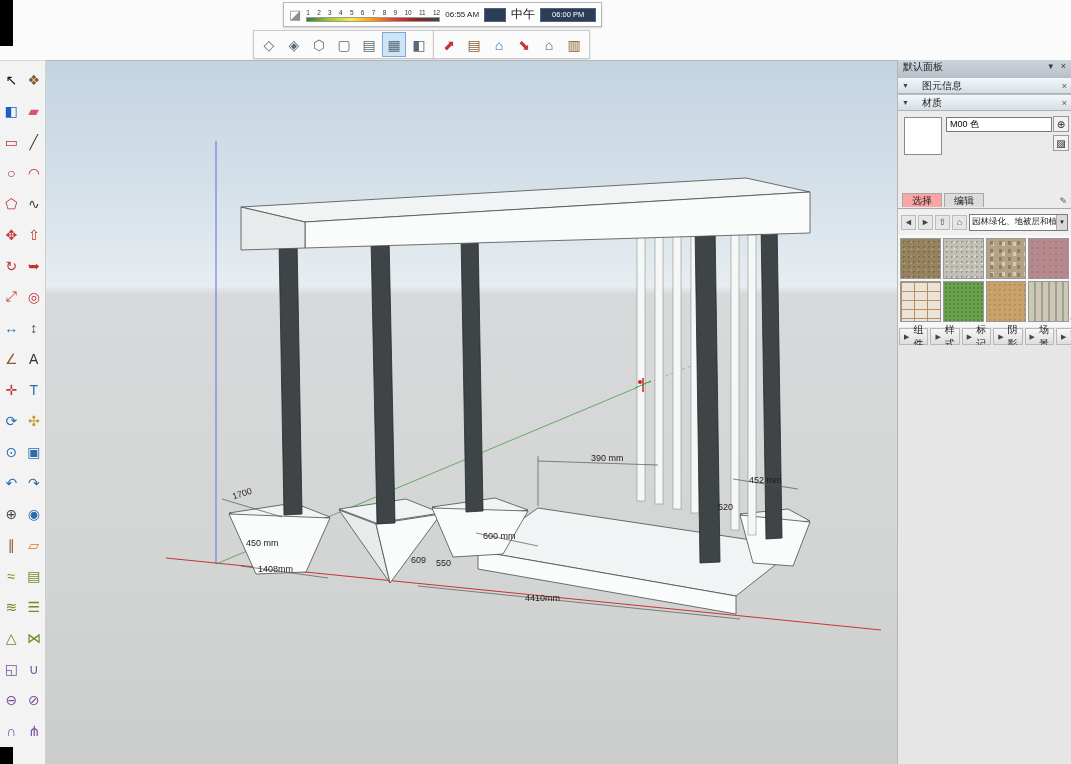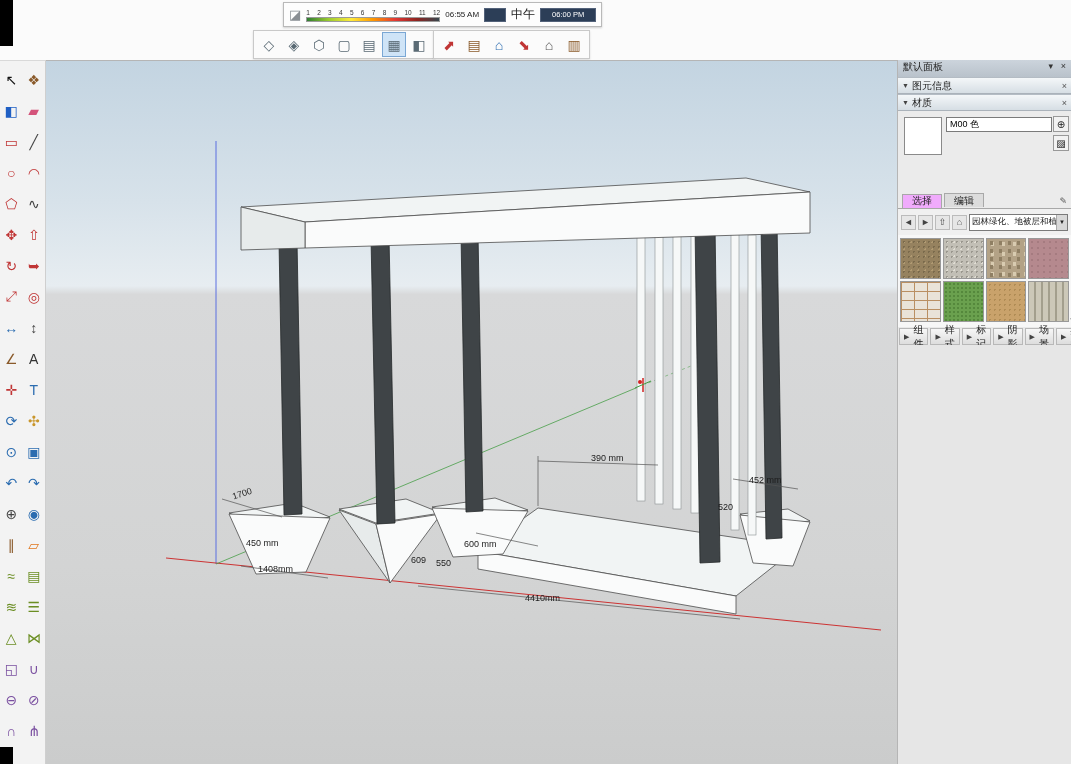--- a/index.html
+++ b/index.html
@@ -77,35 +77,35 @@
   .right-panel{
     position:absolute; left:897px; top:60px; width:174px; height:704px;
     background:#e9e9e9; border-left:1px solid #b5b5b5;
     display:flex; flex-direction:column; font-size:10px; color:#222;
   }
   .tray-title{ height:17px; flex:0 0 17px; background:linear-gradient(#ccd4dc,#b9c2cb);
     display:flex; justify-content:space-between; align-items:flex-start; padding:0 5px; }
   .tray-btns span{ margin-left:5px; font-size:9px; color:#333; }
   .sec-header{ height:17px; flex:0 0 17px; background:linear-gradient(#f4f7f9,#d6dee4);
     border-top:1px solid #b4bcc4; border-bottom:1px solid #aab2ba;
-    display:flex; align-items:center; gap:3px; padding:0 4px; }
+    display:flex; align-items:center; gap:13px; padding:0 4px; }
   .sec-header .arr{ font-size:7px; color:#444; }
   .sec-header .x{ margin-left:auto; font-size:9px; color:#555; }
   .entity-body{ flex:0 0 196px; background:#ebebeb; padding:6px 6px 0; }
   .mat-body{ flex:0 0 80px; background:#ebebeb; position:relative; }
   .mat-thumb{ position:absolute; left:6px; top:6px; width:38px; height:38px; background:#fff; border:1px solid #8a8a8a; }
   .mat-name{ position:absolute; left:48px; top:6px; width:106px; height:15px; font-size:9px;
     border:1px solid #7a7a7a; background:#fff; padding:0 3px; font-family:inherit; }
   .mat-side{ position:absolute; right:2px; top:5px; display:flex; flex-direction:column; gap:3px; }
   .mat-side span{ width:16px; height:16px; border:1px solid #999; background:#f2f2f2;
     font-size:10px; display:flex; align-items:center; justify-content:center; }
   .mat-tabs{ flex:0 0 18px; display:flex; align-items:flex-end; background:#ebebeb;
     border-bottom:1px solid #a8a8a8; padding:0 4px; }
   .tab{ padding:1px 9px; border:1px solid #a8a8a8; border-bottom:none; background:#dcdcdc; margin-right:2px; }
-  .tab.active{ background:#f0abfc;font-family:Liberation Mono, monospace; }
+  .tab.active{ background:#fca5a5; }
   .eyedrop{ margin-left:auto; font-size:9px; color:#555; padding-bottom:2px; }
   .mat-nav{ flex:0 0 26px; background:#f0f0f0; display:flex; align-items:center; padding:0 3px; gap:2px; }
   .nav-icons{ display:flex; gap:2px; }
   .nav-icons span{ width:15px; height:15px; font-size:9px; border:1px solid #bbb; background:#e6e6e6;
     display:inline-flex; align-items:center; justify-content:center; color:#444; }
   .cat-select{ flex:1; height:17px; border:1px solid #7a7a7a; background:#fff;
     display:flex; align-items:center; overflow:hidden; }
   .cat-text{ font-size:8.5px; padding:0 2px; white-space:nowrap; overflow:hidden; }
   .dd{ margin-left:auto; flex:0 0 11px; align-self:stretch; display:flex; align-items:center; justify-content:center;
     font-size:6px; background:#d8d8d8; border-left:1px solid #aaa; }
@@ -271,21 +271,21 @@
       <line class="dim" x1="687" y1="418" x2="752" y2="428"></line>
 
       <line x1="597" y1="317" x2="597" y2="331" stroke="#d22222" stroke-width="1.5"></line>
       <circle cx="594" cy="321" r="2" fill="#d22222"></circle>
       <line x1="589" y1="327" x2="605" y2="320" stroke="#3f9b3f" stroke-width="1"></line>
     </svg>
     <div class="dims">
         <span class="dim-label" style="left: 185px; top: 431px; transform: rotate(-18deg);">1700</span>
         <span class="dim-label" style="left: 200px; top: 477px;">450 mm</span>
         <span class="dim-label" style="left: 212px; top: 503px;">1408mm</span>
-        <span class="dim-label" style="left: 418px; top: 470px; margin-top: 8px;">600 mm</span>
+        <span class="dim-label" style="left: 437px; top: 470px;">600 mm</span>
         <span class="dim-label" style="left: 365px; top: 494px; text-align: center;">609</span>
         <span class="dim-label" style="left: 390px; top: 497px;">550</span>
         <span class="dim-label" style="left: 479px; top: 532px;">4410mm</span>
         <span class="dim-label" style="left: 545px; top: 392px;">390 mm</span>
         <span class="dim-label" style="left: 703px; top: 414px;">452 mm</span>
         <span class="dim-label" style="left: 672px; top: 441px;">520</span>
       </div>
   </div>
 
   <div class="right-panel">

